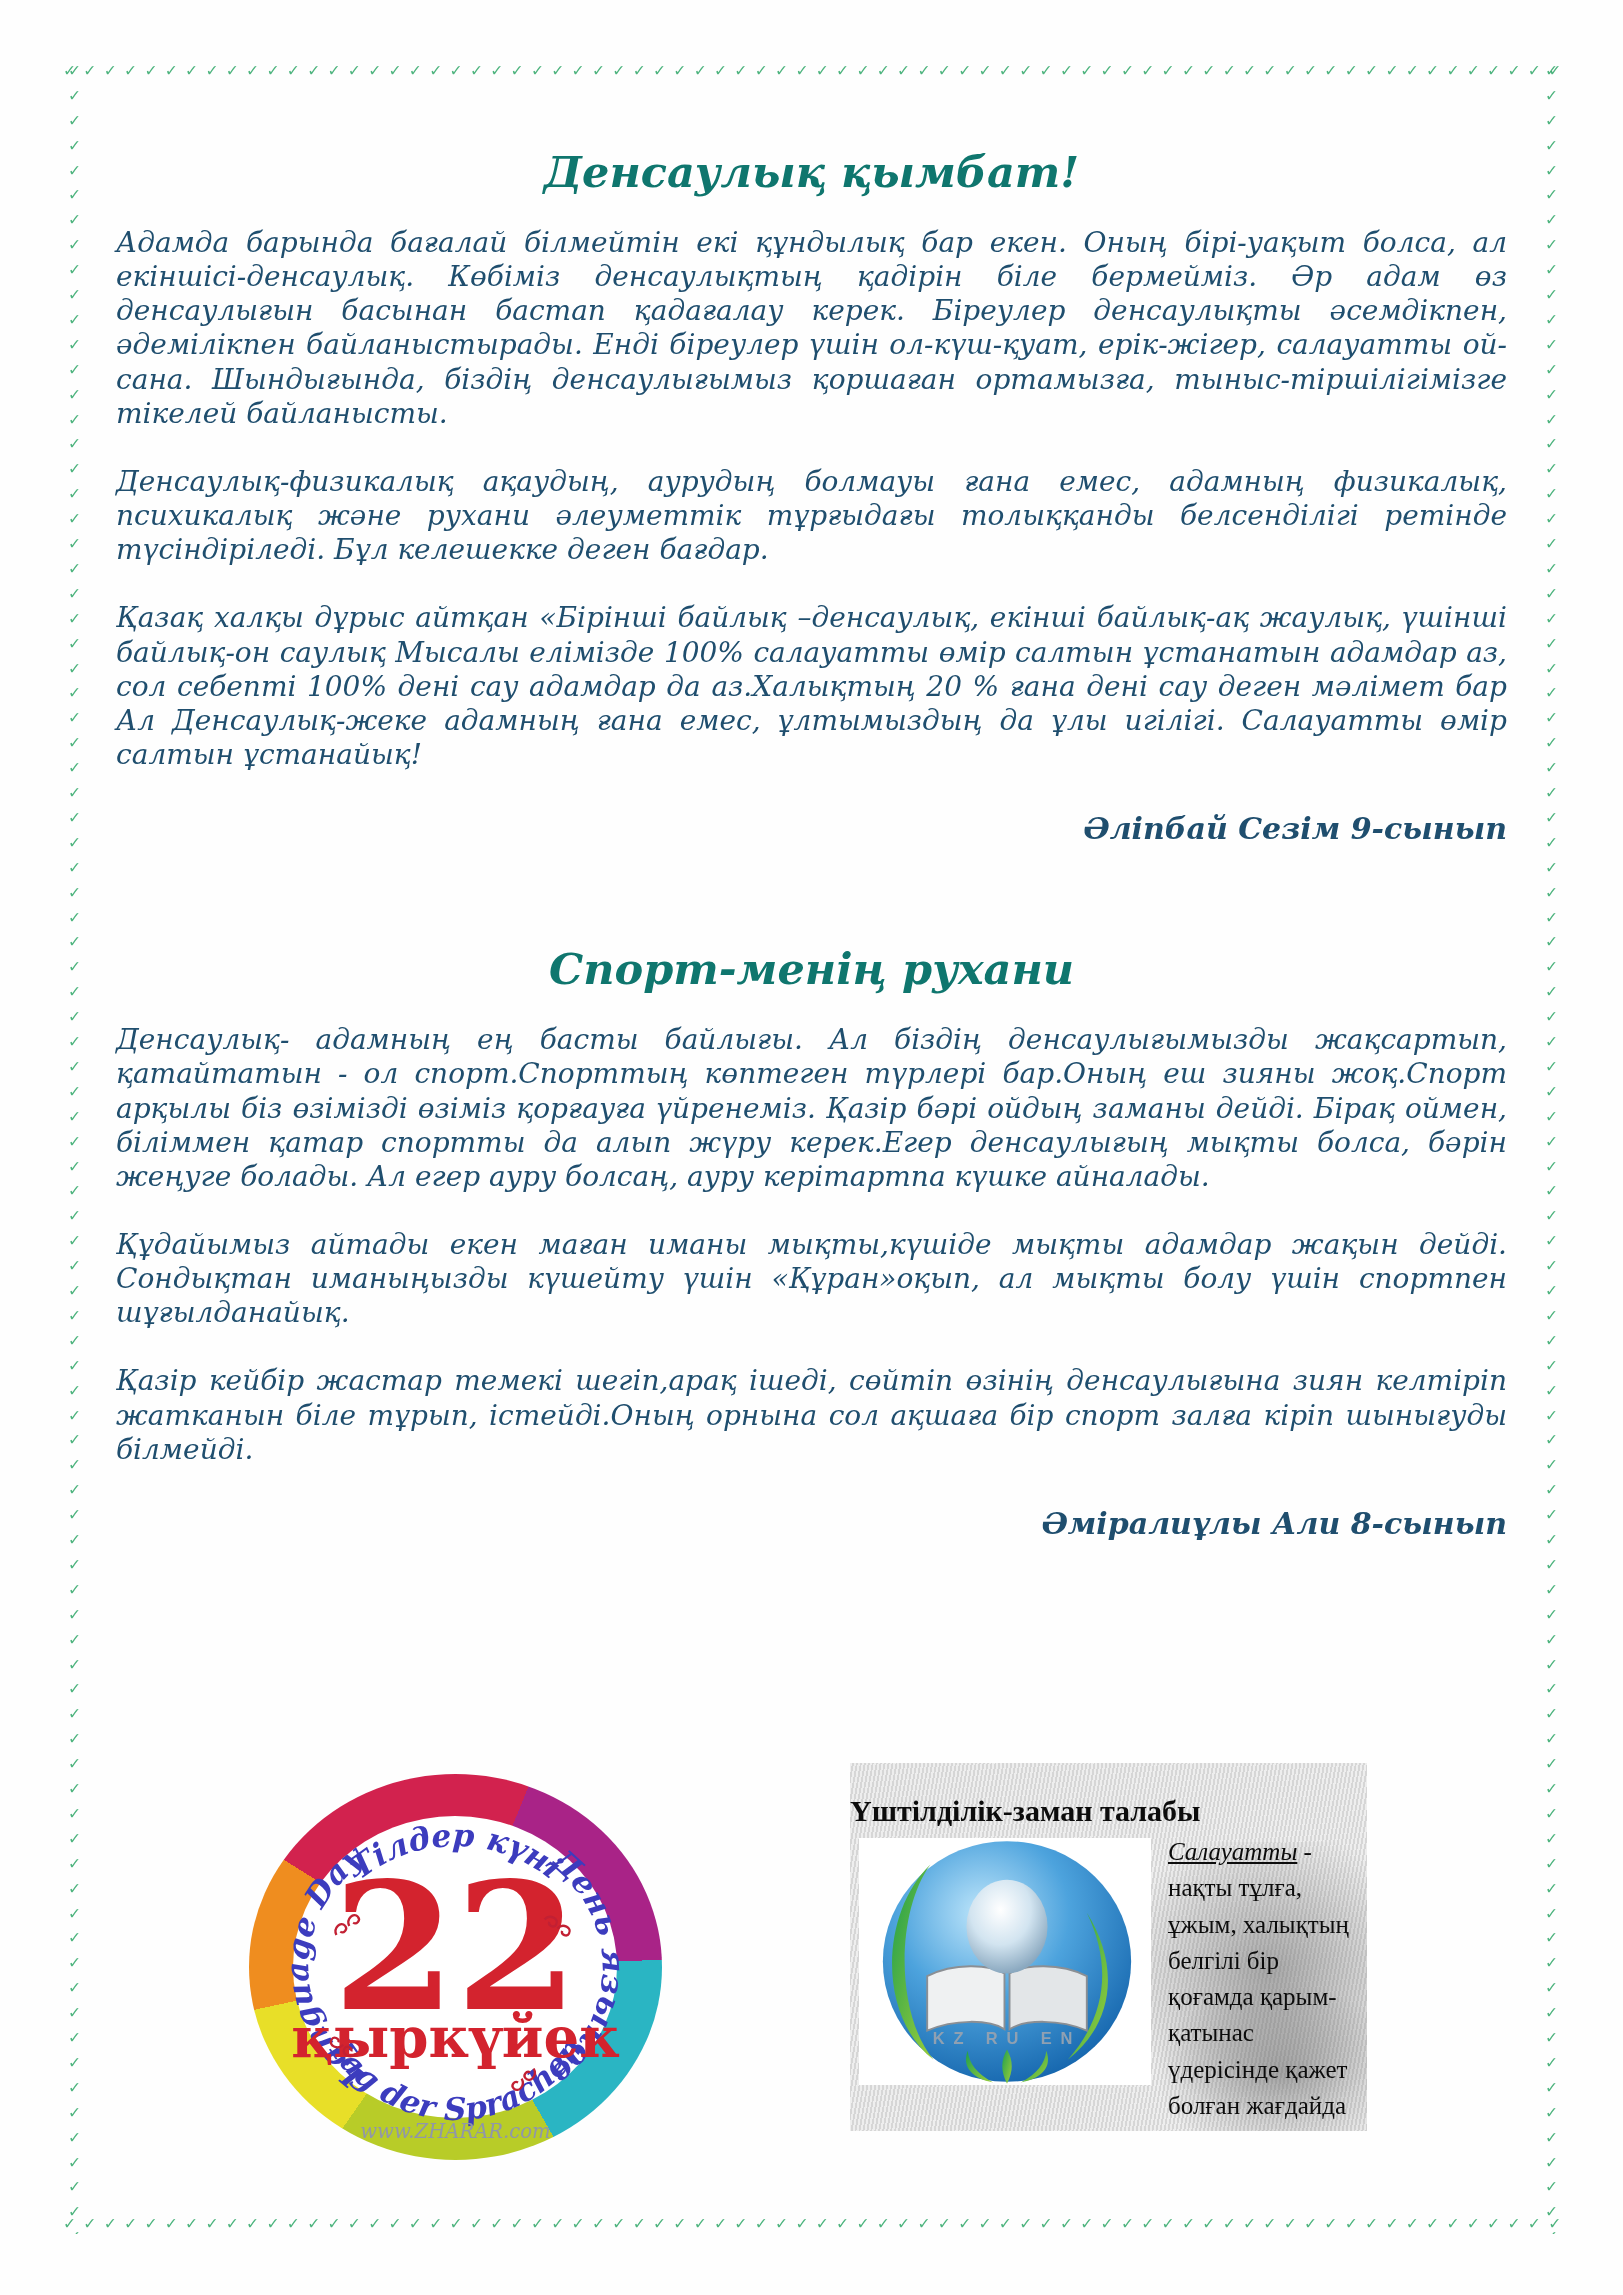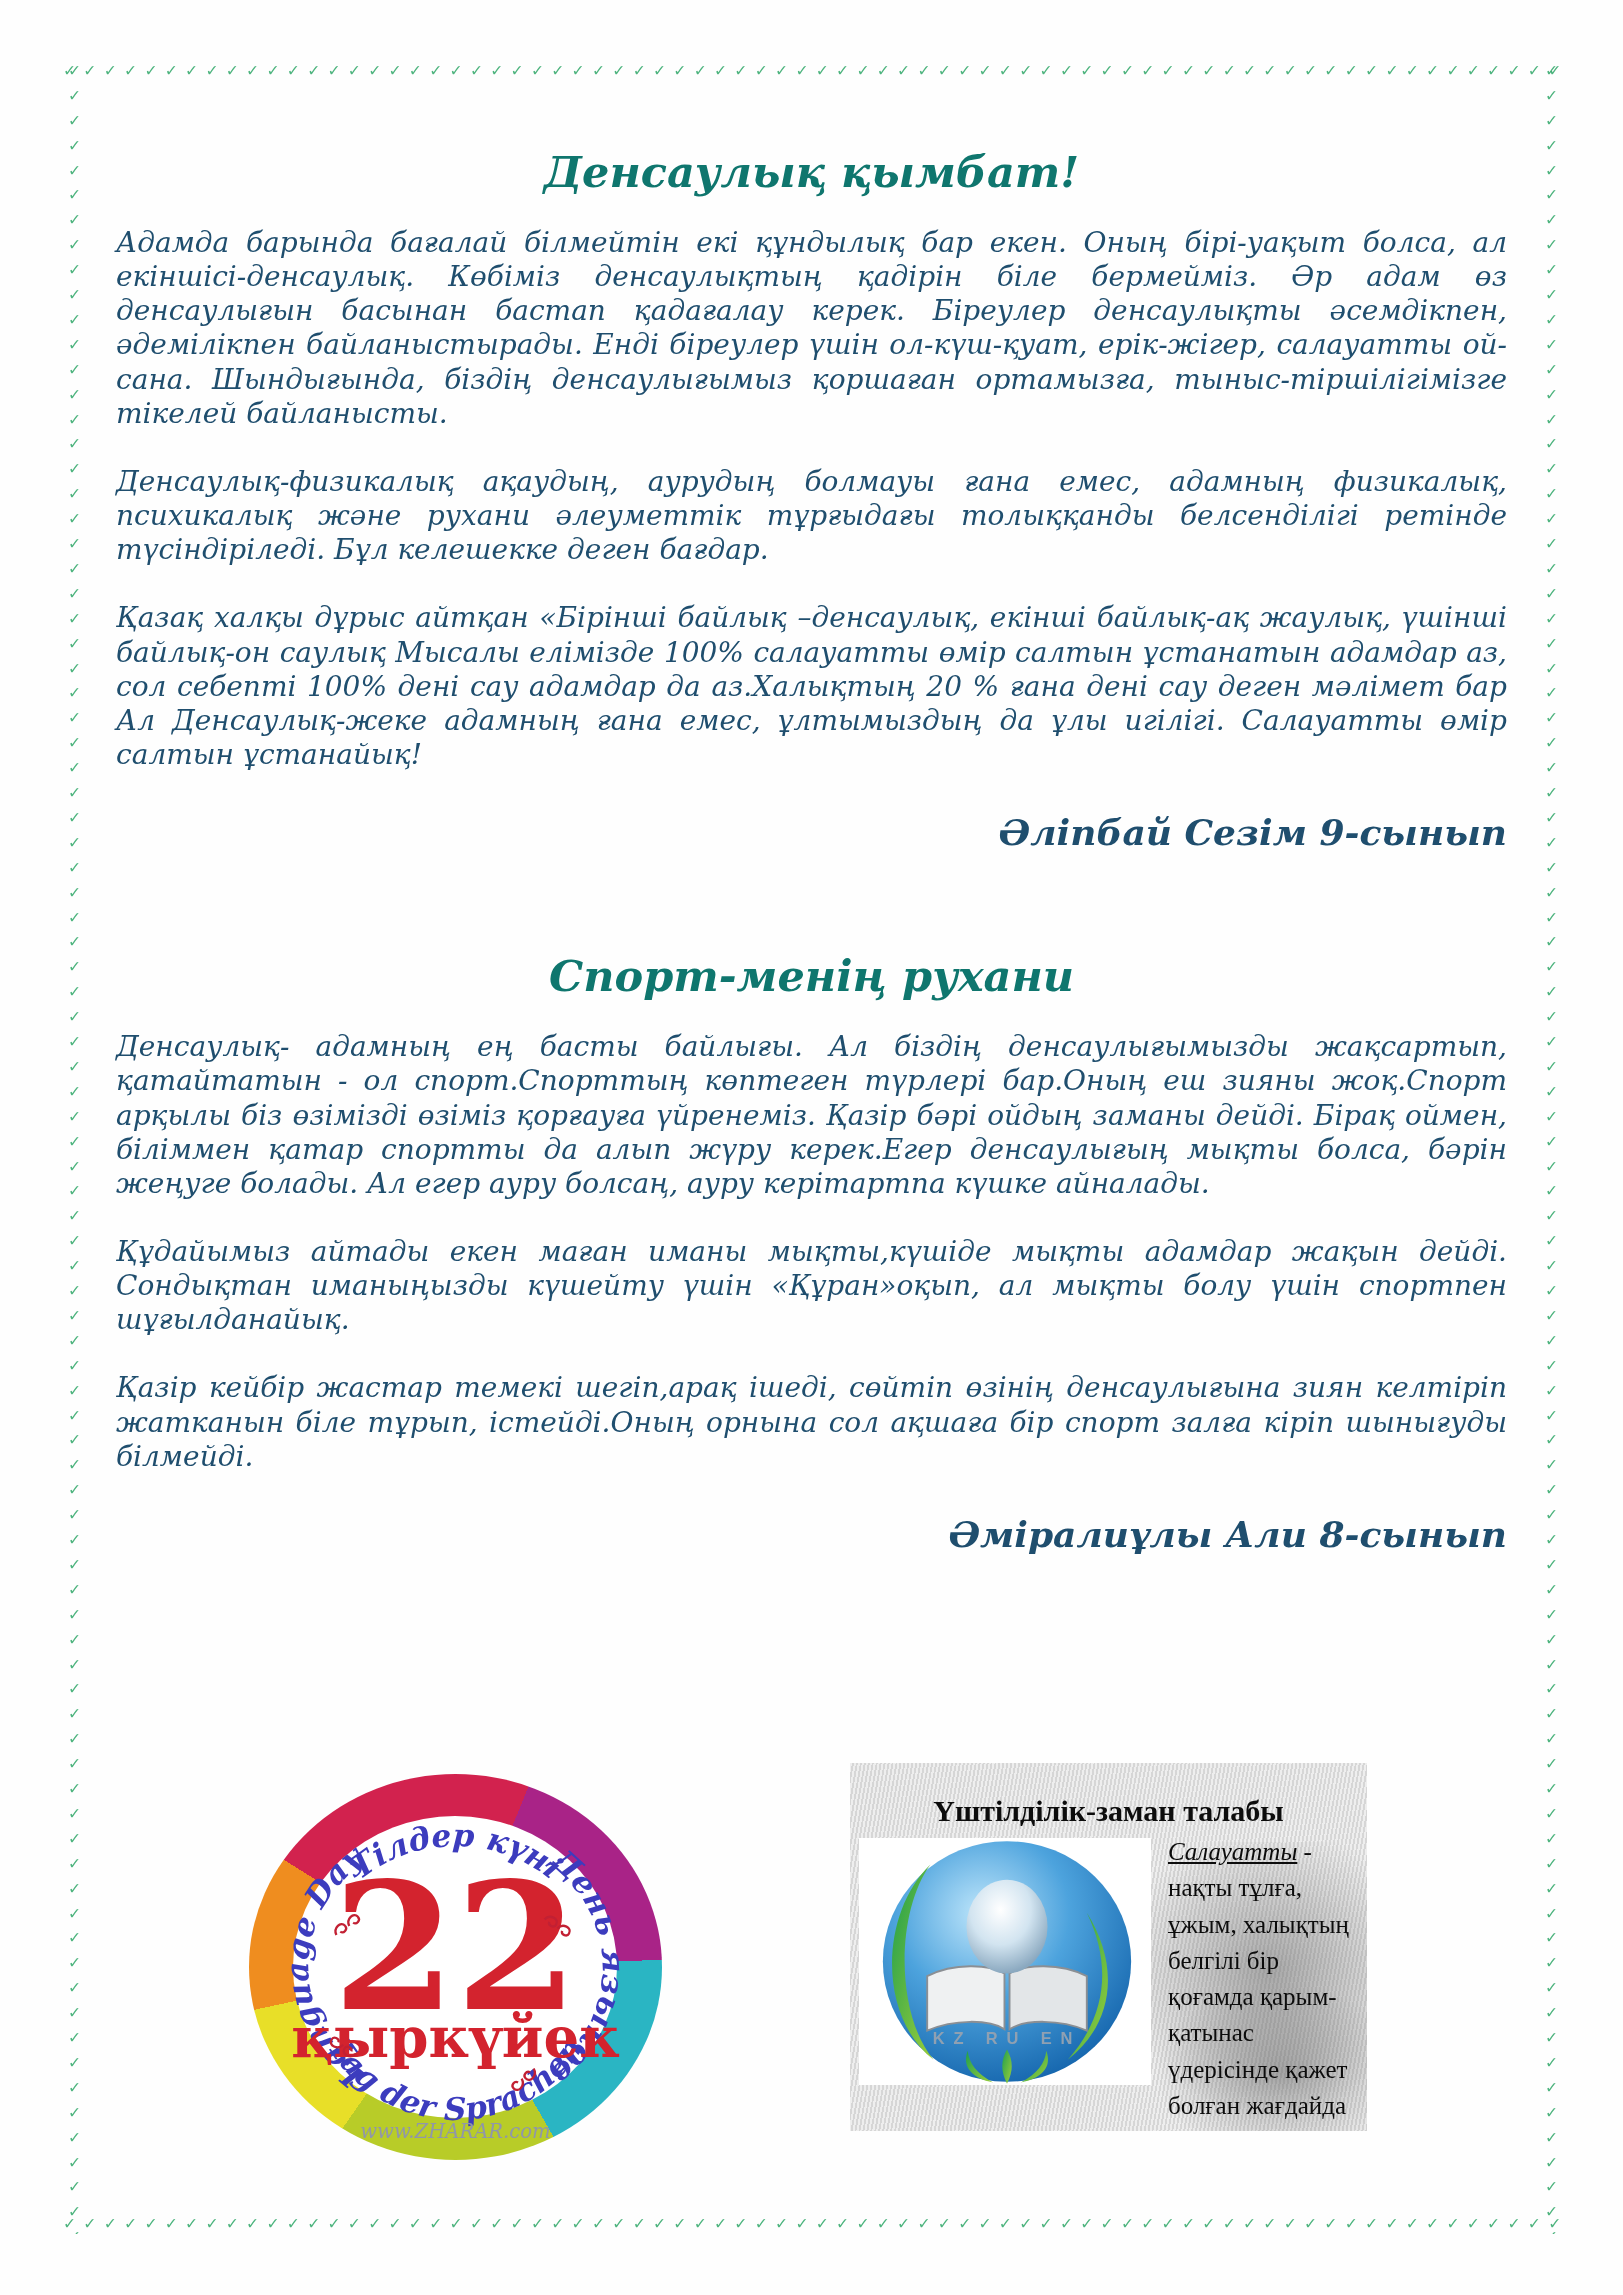--- a/index.html
+++ b/index.html
@@ -13,21 +13,21 @@
   .bs-bottom{left:63px;top:2214px;width:1497px;height:21px;}
   .bs-left,.bs-right{top:61px;width:21px;height:2173px;writing-mode:vertical-rl;text-orientation:upright;letter-spacing:5.9px;}
   .bs-left{left:63px;}
   .bs-right{left:1540px;}
 
   
   .content{position:absolute;left:116px;top:147px;width:1391px;color:#1f4e6e;}
   .sec-title{color:#0f766e;font-size:43px;font-weight:bold;font-style:italic;text-align:center;margin:0 0 29px 0;}
   .sec-title.second{margin-top:98px;}
   .para{font-size:28px;font-style:italic;line-height:1.22;text-align:justify;margin:0 0 34px 0;}
-  .author{font-size:36px;font-weight:bold;font-style:italic;text-align:right;margin:39px 0 0 0;}
+  .author{font-size:30px;font-weight:bold;font-style:italic;text-align:right;margin:39px 0 0 0;}
 
   
   .logo22{position:absolute;left:249px;top:1774px;width:413px;height:386px;}
   .logo22 .ring{position:absolute;left:0;top:0;width:413px;height:386px;border-radius:50%;
     background:conic-gradient(from 0deg,
       #d2224e 0deg 22deg, #a92387 22deg 88deg, #2ab5c3 88deg 150deg,
       #b8cc28 150deg 215deg, #e8df28 215deg 258deg, #ef8d1f 258deg 302deg, #d2224e 302deg 360deg);}
   .logo22 .inner{position:absolute;left:44px;top:42px;width:324px;height:302px;border-radius:50%;background:#ffffff;}
   .logo22 svg{position:absolute;left:0;top:0;}
   .ringtext{font-family:"DejaVu Serif", serif;font-style:italic;font-weight:bold;fill:#3c3cbe;font-size:48px;}
@@ -35,21 +35,21 @@
   .monthtxt{font-family:"DejaVu Serif", serif;font-weight:bold;fill:#d3232e;font-size:86px;}
   .sitetxt{font-family:"DejaVu Serif", serif;font-style:italic;fill:#9097a8;font-size:30px;}
 
   
   .tricard{position:absolute;left:850px;top:1763px;width:517px;height:368px;
     background:repeating-linear-gradient(100deg,#eeeeee 0px,#eeeeee 2px,#d6d6d6 2px,#d6d6d6 3.9px);overflow:hidden;}
   .tricard .blob{position:absolute;right:-39px;top:79px;width:301px;height:288px;
     background:radial-gradient(ellipse at 55% 45%, rgba(110,110,110,.55), rgba(110,110,110,0) 65%);}
   .tricard .blob2{position:absolute;right:-52px;bottom:-39px;width:275px;height:196px;
     background:radial-gradient(ellipse at 50% 50%, rgba(100,100,100,.45), rgba(100,100,100,0) 65%);}
-  .tri-title{position:absolute;left:0;top:31px;width:100%;text-align:center;color:#0c0c0c;
+  .tri-title{position:absolute;left:0;top:31px;width:100%;text-align:left;color:#0c0c0c;
     font-family:"Liberation Serif", serif;font-weight:bold;font-size:30px;}
   .tri-panel{position:absolute;left:9.2px;top:75px;width:292px;height:247px;background:#ffffff;}
   .tri-text{position:absolute;left:318px;top:71px;width:191px;color:#0c0c0c;
     font-family:"Liberation Serif", serif;font-size:25px;line-height:1.45;}
   .tri-text .term{font-style:italic;text-decoration:underline;}
 </style>
 </head>
 <body>
 
 <div class="page">

